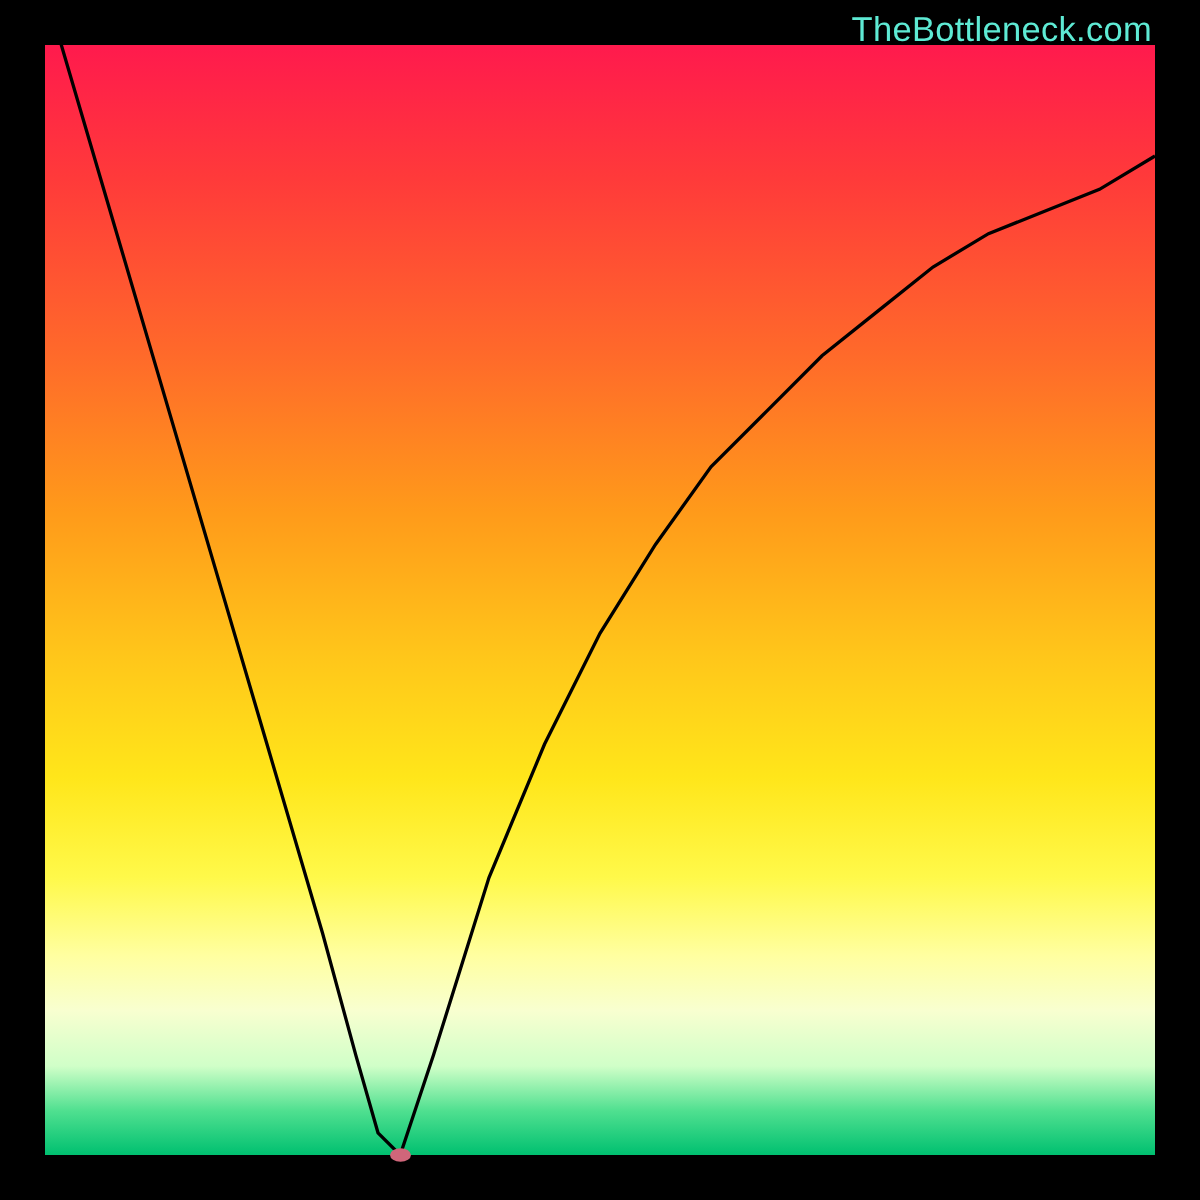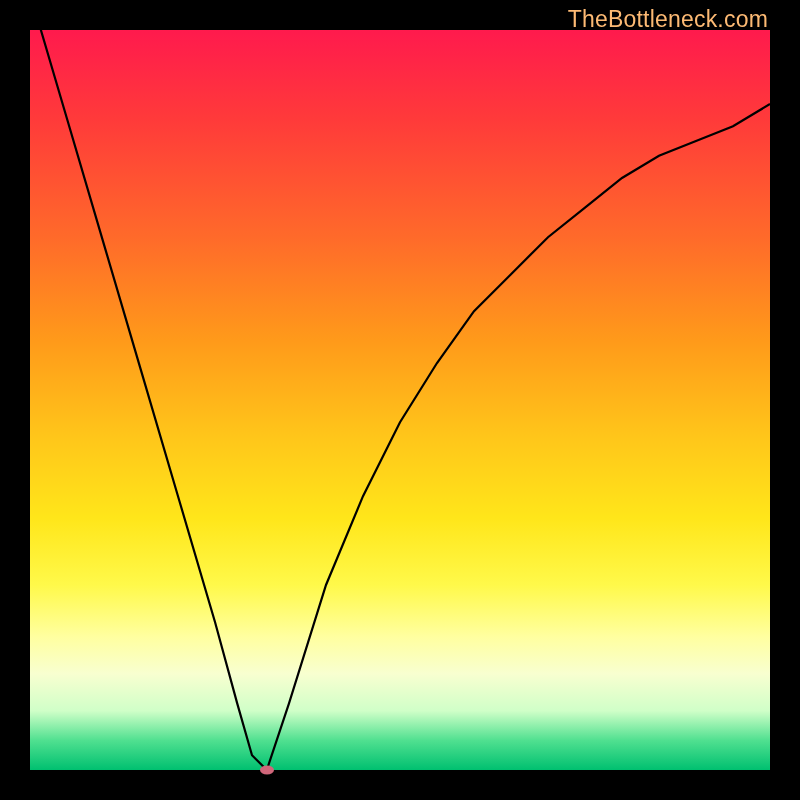--- a/index.html
+++ b/index.html
@@ -28,21 +28,21 @@
       #ffffa0 82%,
       #f8ffd0 87%,
       #d0ffc8 92%,
       #50e090 96%,
       #00c070 100%);
   }
   .watermark {
     position: absolute;
     top: 6px;
     right: 32px;
-    color: #fdba74;
+    color: #5eead4;
     font-size: 23px;
     letter-spacing: 0.2px;
     font-weight: 400;
   }
   svg.curve {
     position: absolute;
     inset: 0;
     width: 100%;
     height: 100%;
   }

